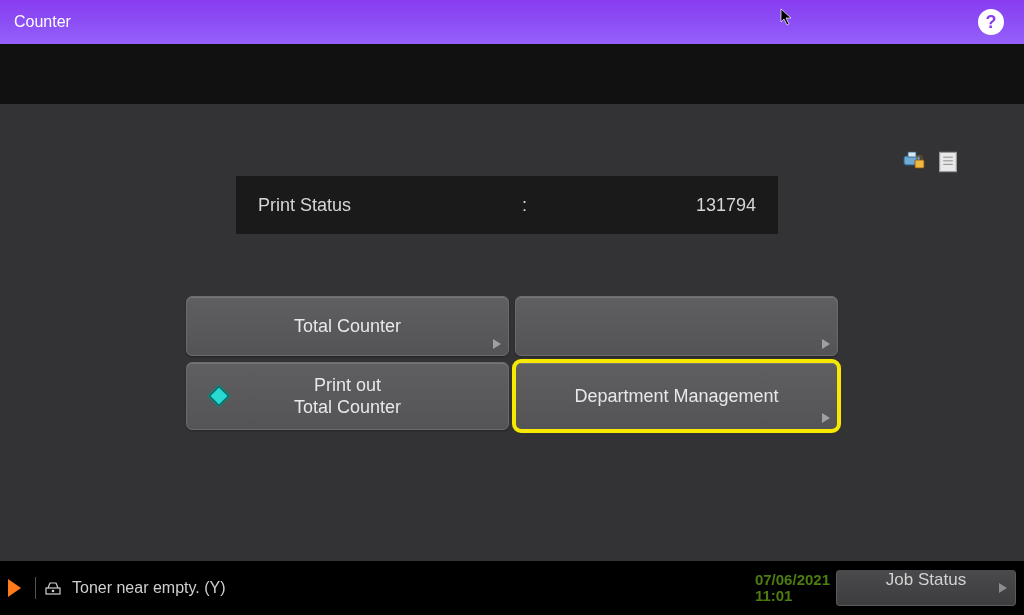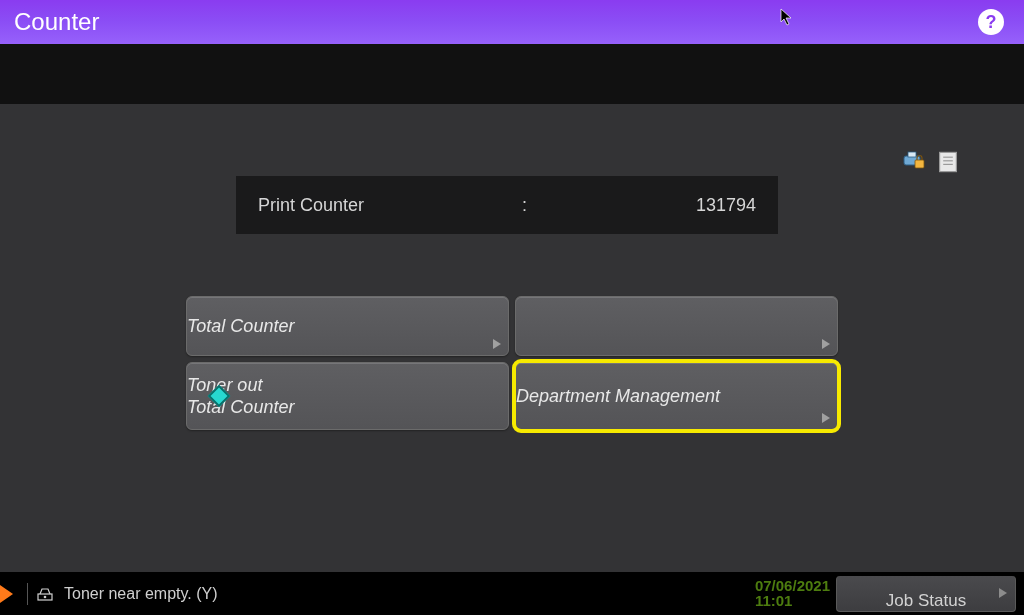--- a/index.html
+++ b/index.html
@@ -8,21 +8,21 @@
     .wrapper { width: 1024px; height: 615px; display: flex; flex-direction: column; }
     
     .title-bar {
       height: 44px;
       background: linear-gradient(to bottom, #8a3cf0 0%, #8b4ef5 50%, #9661fb 100%);
       display: flex;
       align-items: center;
       padding: 0 14px;
       position: relative;
     }
-    .title-text { color: #fff; font-size: 24px; font-weight: 400; }
+    .title-text { color: #fff; font-size: 16px; font-weight: 400; }
     .help-circle {
       position: absolute;
       right: 20px;
       top: 50%;
       transform: translateY(-50%);
       width: 26px; height: 26px;
       background: #fff;
       border-radius: 50%;
       display: flex; align-items: center; justify-content: center;
     }
@@ -66,25 +66,24 @@
       gap: 6px;
     }
     .ui-btn {
       position: relative;
       border: 1px solid #6b6b6b;
       border-radius: 6px;
       background: linear-gradient(to bottom, #5f5f62 0%, #545457 100%);
       color: #e8e8e8;
       font-size: 18px;
       display: flex; flex-direction: column;
-      align-items: flex-start; justify-content: center;
+      align-items: center; justify-content: center;
       line-height: 1.25;
       cursor: pointer;
       box-shadow: inset 0 1px 0 rgba(255,255,255,0.15), 0 1px 2px rgba(0,0,0,0.35);
-      font-style: italic;
     }
     .ui-btn .arrow-corner {
       position: absolute;
       right: 7px; bottom: 6px;
       width: 0; height: 0;
       border-left: 8px solid #a0a0a0;
       border-top: 5px solid transparent;
       border-bottom: 5px solid transparent;
     }
     .highlight {
@@ -95,43 +94,44 @@
     .diamond-start {
       position: absolute;
       left: 24px; top: 50%;
       transform: translateY(-50%) rotate(45deg);
       width: 16px; height: 16px;
       background: #27d9d0;
       border: 2px solid #0a6e69;
     }
     
     .footer {
-      height: 43px;
+      height: 54px;
       background: #000;
       display: flex; align-items: center;
       color: #cfcfcf; font-size: 16px;
+      padding-left: 8px;
       position: relative;
     }
     .footer-play { width:0; height:0; border-left: 13px solid #ff7a1a; border-top: 9px solid transparent; border-bottom: 9px solid transparent; margin-right: 6px; }
     .footer-divider { width:1px; height:22px; background:#555; margin: 0 8px; }
     .footer-tray { width:18px; height:16px; display:inline-block; }
     .footer-msg { margin-left: 10px; }
     .footer-datetime {
       position: absolute;
       right: 194px; top: 50%; transform: translateY(-50%);
       text-align: left; font-size: 15px; line-height: 1.05; color:#4d7c0f;font-weight:bold;
     }
     .footer-jobstatus {
       position: absolute; right: 8px; top: 50%; transform: translateY(-50%);
       width: 180px; height: 36px;
       border: 1px solid #5a5a5a; border-top:none;
       border-radius: 4px;
       background: linear-gradient(to bottom, #4a4a4d 0%, #3d3d40 100%);
       color:#d2d2d2; font-size: 17px;
-      display:flex; align-items:flex-end; justify-content:center;
+      display:flex; align-items:flex-start; justify-content:center;
       cursor:pointer;
     }
     .footer-jobstatus .arrow-corner {
       position:absolute; right:8px; top:50%; transform:translateY(-50%);
       width:0; height:0;
       border-left: 8px solid #8c8c8c;
       border-top: 5px solid transparent;
       border-bottom: 5px solid transparent;
     }
   </style>
@@ -165,36 +165,36 @@
         <svg viewBox="0 0 20 20">
           <rect x="3" y="2" width="14" height="16" fill="#e8e8e8" stroke="#9a9a9a" stroke-width="1"></rect>
           <line x1="6" y1="6" x2="14" y2="6" stroke="#9a9a9a" stroke-width="1"></line>
           <line x1="6" y1="9" x2="14" y2="9" stroke="#9a9a9a" stroke-width="1"></line>
           <line x1="6" y1="12" x2="14" y2="12" stroke="#9a9a9a" stroke-width="1"></line>
         </svg>
       </span>
     </div>
 
     <div class="counter-row">
-      <span class="counter-label">Print Counter</span>
+      <span class="counter-label">Print Status</span>
       <span class="counter-colon">:</span>
       <span class="counter-value">131794</span>
     </div>
 
     <div class="button-grid">
       <div class="ui-btn">
         <span>Total Counter</span>
         <span class="arrow-corner"></span>
       </div>
       <div class="ui-btn">
         <span class="arrow-corner"></span>
       </div>
       <div class="ui-btn">
         <span class="diamond-start"></span>
-        <span>Toner out</span>
+        <span>Print out</span>
         <span>Total Counter</span>
       </div>
       <div class="ui-btn highlight">
         <span>Department Management</span>
         <span class="arrow-corner"></span>
       </div>
     </div>
   </div>
 
   <div class="footer">

